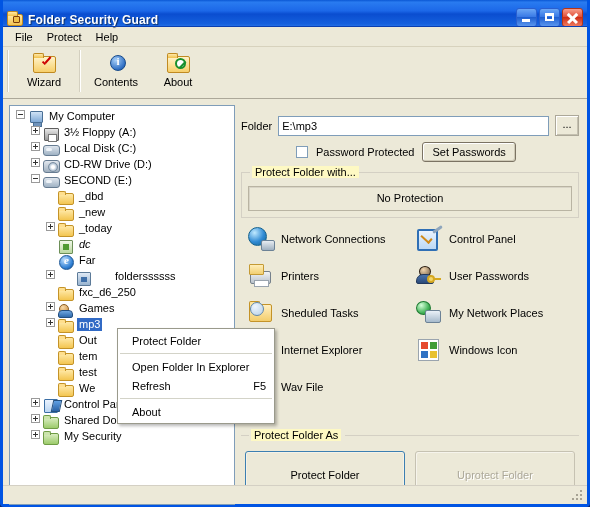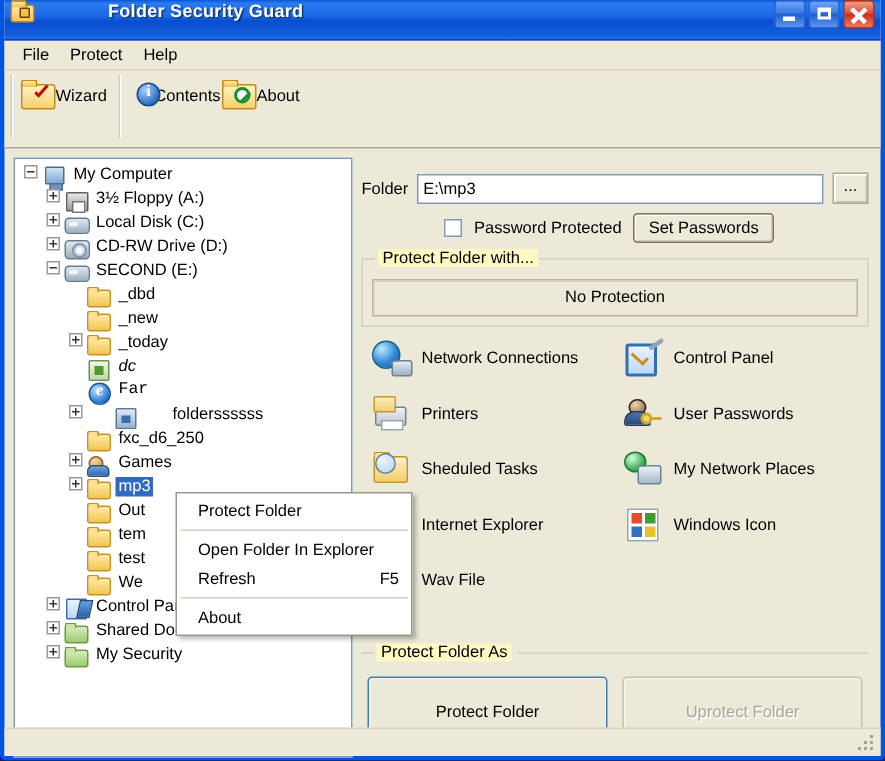--- a/index.html
+++ b/index.html
@@ -14,24 +14,23 @@
     box-sizing:border-box;
     background:#ece9d8;
     border:3px solid #0054e3;
     border-top:none;
     border-radius:0 0 4px 4px;
   }
   
   .titlebar{
     height:27px;
     background:linear-gradient(180deg,#0a57d4 0%,#297bf0 8%,#1c68e8 40%,#0a4dd0 52%,#1560dd 88%,#2a74e8 100%);
-    display:flex;align-items:flex-start;
+    display:flex;align-items:flex-end;
     padding:0 2px 0 4px;
     position:relative;
-    gap:44px;
   }
   .titlebar:after{
     content:"";position:absolute;left:0;right:0;bottom:0;height:1px;background:#0a3fb0;
   }
   .title-icon{
     width:16px;height:16px;margin-right:5px;flex:none;position:relative;
   }
   .title-text{
     color:#fff;font-weight:bold;font-size:12px;
     text-shadow:1px 1px 1px rgba(0,0,0,.55);
@@ -60,21 +59,21 @@
   .menu-item{padding:2px 7px;color:#000;font-size:11px;cursor:default;}
 
   
   .toolbar{
     height:48px;display:flex;align-items:flex-start;
     background:#ece9d8;border-bottom:1px solid #aca899;
     padding-top:3px;
   }
   .tbsep{width:1px;height:42px;background:#d4d0c0;border-right:1px solid #fff;margin:0 4px;}
   .tbtn{
-    width:62px;display:flex;flex-direction:row;align-items:center;
+    width:62px;display:flex;flex-direction:column;align-items:center;
     cursor:default;padding-top:2px;
   }
   .tbtn .tlabel{font-size:11px;margin-top:2px;}
   .tico{width:24px;height:22px;position:relative;}
 
   
   .folder{
     position:absolute;left:1px;top:4px;width:21px;height:15px;
     background:linear-gradient(180deg,#ffe9a8,#f5c453);
     border:1px solid #c08a21;border-radius:1px 2px 2px 2px;
@@ -393,21 +392,21 @@
             </div>
             <div class="tlbl">_today</div>
           </div>
           <div class="trow" style="padding-left: 36px; font-style: italic;">
             <div class="exp none"></div>
             <div class="tico16">
               <span class="ic-app"></span>
             </div>
             <div class="tlbl">dc</div>
           </div>
-          <div class="trow" style="padding-left: 36px; font-family: Liberation Mono, monospace;">
+          <div class="trow" style="padding-left: 36px;">
             <div class="exp none"></div>
             <div class="tico16">
               <span class="ic-ie"></span>
             </div>
             <div class="tlbl">Far</div>
           </div>
           <div class="trow" style="padding-left: 36px; gap: 18px;">
             <div class="exp plus"></div>
             <div class="tico16">
               <span class="ic-app2"></span>

